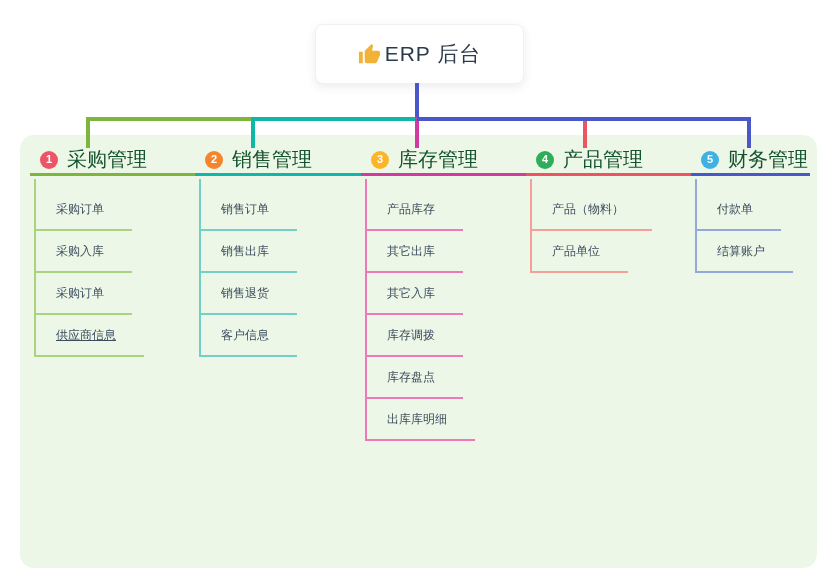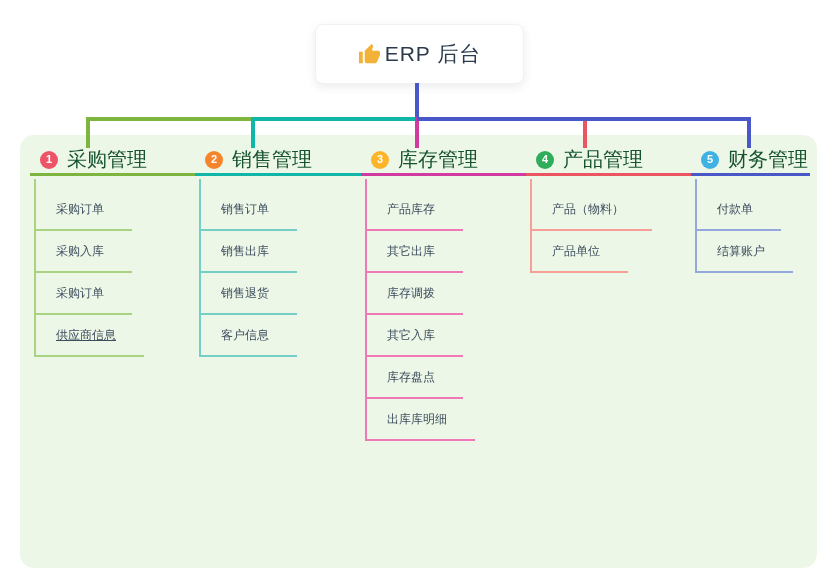--- a/index.html
+++ b/index.html
@@ -105,24 +105,24 @@
         <div class="branch-label">库存管理</div>
       </div>
       <div class="children" style="left: 365px; border-left: 2px solid rgb(240, 120, 183);">
         <div class="child">
           <div class="child-label" style="border-bottom: 2px solid rgb(240, 120, 183);">产品库存</div>
         </div>
         <div class="child">
           <div class="child-label" style="border-bottom: 2px solid rgb(240, 120, 183);">其它出库</div>
         </div>
         <div class="child">
-          <div class="child-label" style="border-bottom: 2px solid rgb(240, 120, 183);">库存调拨</div>
+          <div class="child-label" style="border-bottom: 2px solid rgb(240, 120, 183);">其它入库</div>
         </div>
         <div class="child">
-          <div class="child-label" style="border-bottom: 2px solid rgb(240, 120, 183);">其它入库</div>
+          <div class="child-label" style="border-bottom: 2px solid rgb(240, 120, 183);">库存调拨</div>
         </div>
         <div class="child">
           <div class="child-label" style="border-bottom: 2px solid rgb(240, 120, 183);">库存盘点</div>
         </div>
         <div class="child">
           <div class="child-label" style="border-bottom: 2px solid rgb(240, 120, 183);">出库库明细</div>
         </div>
       </div>
       <div class="hline" style="position: absolute; left: 417px; top: 117px; width: 170px; height: 4px; background: rgb(235, 84, 97);"></div>
       <div class="vline" style="position: absolute; left: 583px; top: 117px; width: 4px; height: 31px; background: rgb(235, 84, 97);"></div>

